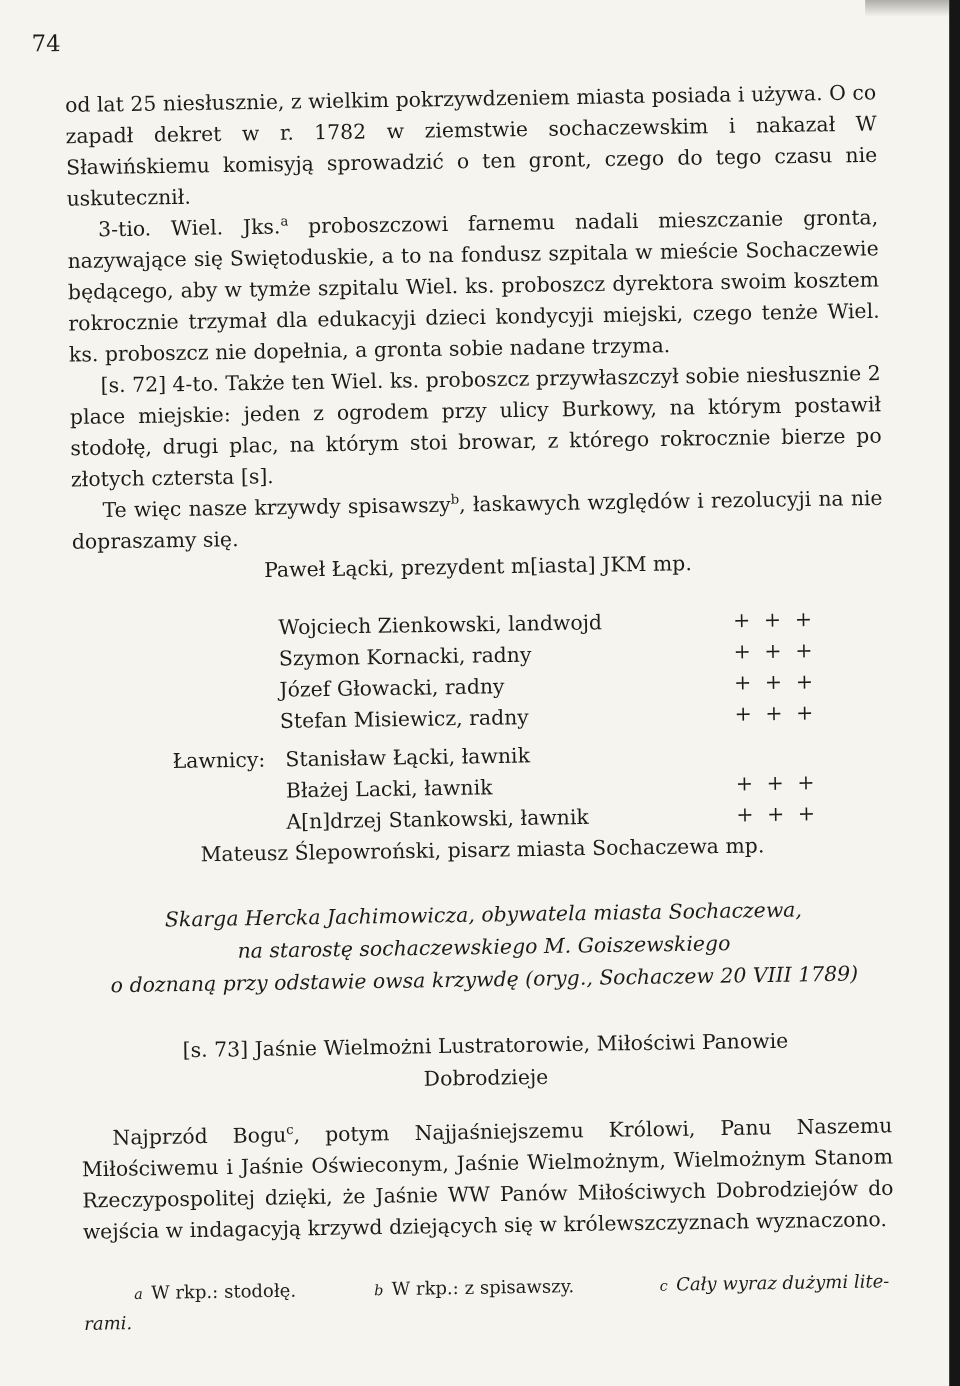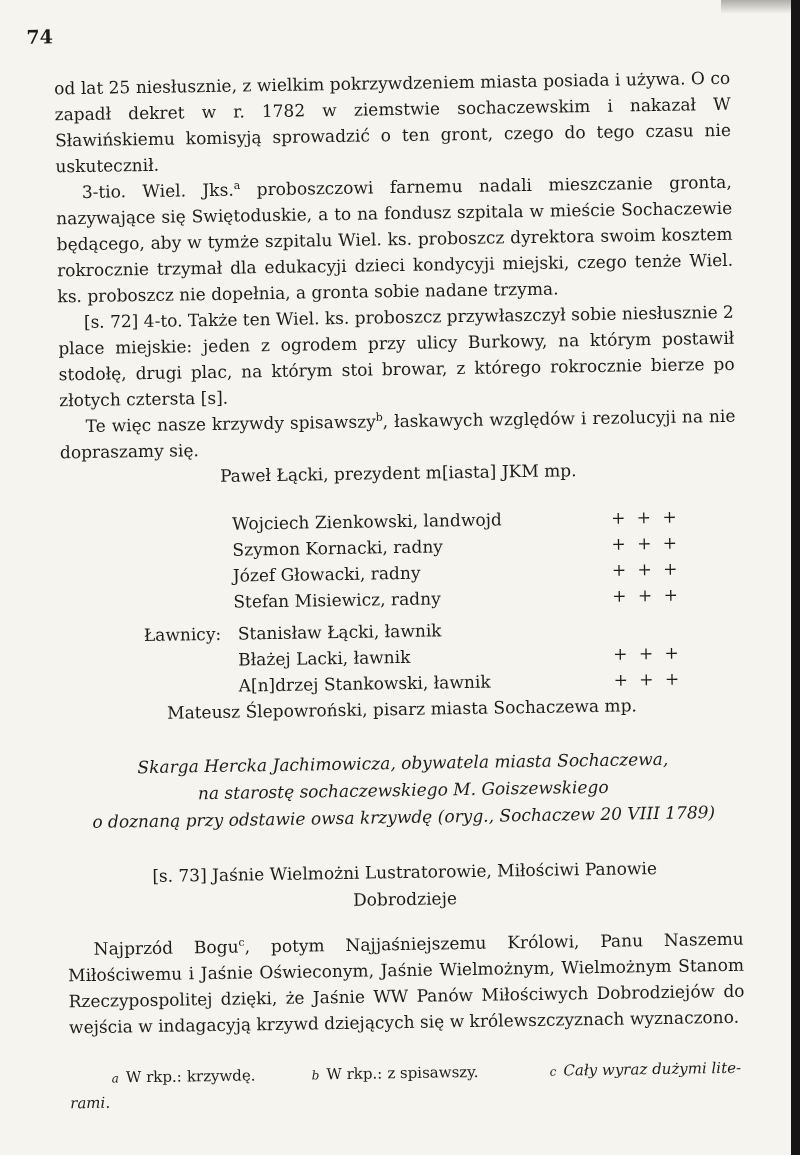--- a/index.html
+++ b/index.html
@@ -26,21 +26,21 @@
     background:linear-gradient(to bottom, rgba(90,88,84,0.45), rgba(90,88,84,0));
   }
   .rotated {
     position:absolute; left:0; top:0;
     width:800px; height:1155px;
     transform:rotate(-0.9deg);
     transform-origin:400px 580px;
   }
   .page-number {
     position:absolute; left:35px; top:20px;
-    font-size:19px; font-weight:bold;
+    font-size:19px; font-weight:normal;
   }
   .content {
     position:absolute; left:62px; top:70px;
     width:676px;
     font-size:17px; line-height:26px;
     text-align:justify;
   }
   p.para { margin:0; }
   .indent { text-indent:26px; }
   sup.fnref { font-size:11px; line-height:0; vertical-align:super; }
@@ -139,21 +139,21 @@
         <div>[s. 73] Jaśnie Wielmożni Lustratorowie, Miłościwi Panowie</div>
         <div>Dobrodzieje</div>
       </div>
 
       <div class="body2">
         <p class="para indent"><span>Najprzód Bogu</span><sup class="fnref">c</sup><span>, potym Najjaśniejszemu Królowi, Panu Naszemu Miłościwemu i Jaśnie Oświeconym, Jaśnie Wielmożnym, Wielmożnym Stanom Rzeczypospolitej dzięki, że Jaśnie WW Panów Miłościwych Dobrodziejów do wejścia w indagacyją krzywd dziejących się w królewszczyznach wyznaczono.</span></p>
       </div>
 
       <div class="footnotes">
         <div class="fn-line1">
-          <span class="fn-a"><span class="fn-marker">a</span><span class="fn-src">W rkp.:</span><span>krzywdę.</span></span>
+          <span class="fn-a"><span class="fn-marker">a</span><span class="fn-src">W rkp.:</span><span>stodołę.</span></span>
           <span class="fn-b"><span class="fn-marker">b</span><span class="fn-src">W rkp.:</span><span>z spisawszy.</span></span>
           <span class="fn-c"><span class="fn-marker">c</span><span>Cały wyraz dużymi lite-</span></span>
         </div>
         <div class="fn-line2">rami.</div>
       </div>
 
     </div>
   </div>
 
   <div class="corner-shade"></div>

